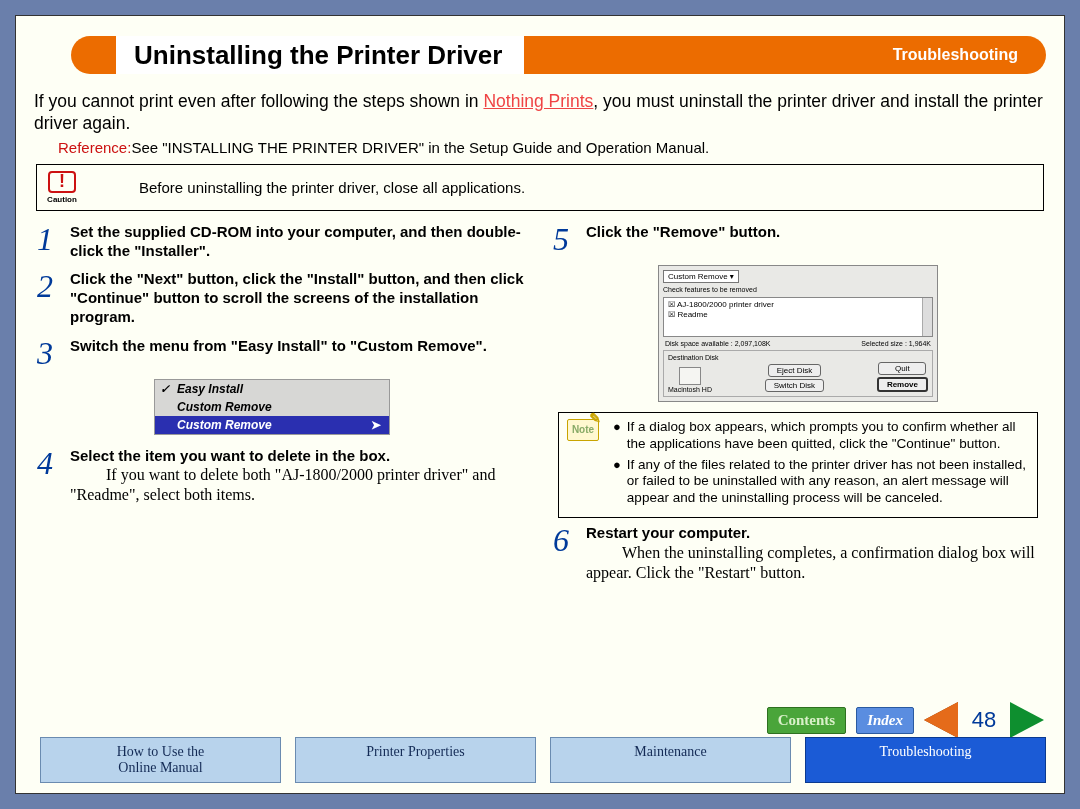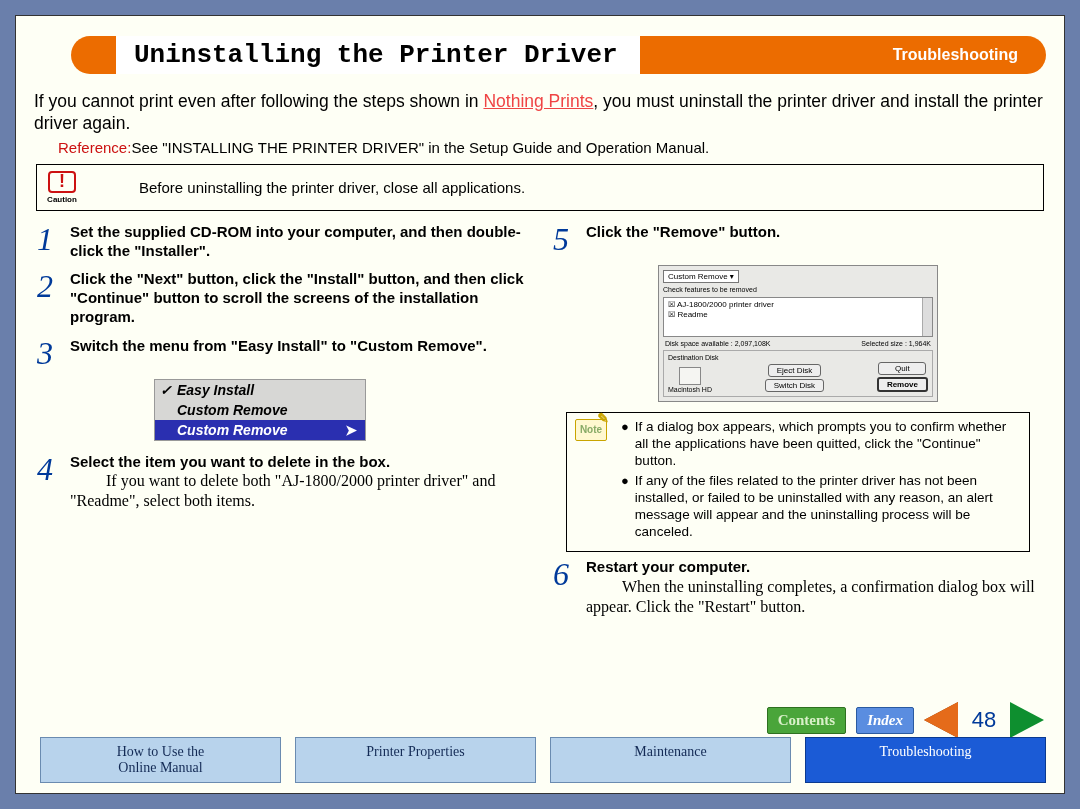--- a/index.html
+++ b/index.html
@@ -30,21 +30,21 @@
   .header-title {
     background: #fff;
     margin-left: 45px;
     height: 38px;
     padding: 0 22px 0 18px;
     display: flex;
     align-items: center;
     font-size: 26px;
     font-weight: bold;
     color: #000;
-    font-family: Liberation Mono, monospace;
+    font-family: Liberation Sans, sans-serif;
   }
   .header-section {
     margin-left: auto;
     margin-right: 28px;
     color: #fff;
     font-weight: bold;
     font-size: 16px;
   }
   
   .content {
@@ -91,27 +91,27 @@
     color: #003a9a;
     line-height: 1;
     width: 22px;
     text-align: center;
   }
   .step-body { flex: 1; font-size: 15px; line-height: 1.25; }
   .step-body .bold { font-weight: bold; font-family: Arial, sans-serif; }
   .step-body .plain { font-family: "Times New Roman", serif; font-size: 16px; margin-left: 36px; }
   
   .install-menu {
-    width: 212px;
+    width: 236px;
     margin: 6px 0 12px 120px;
     border: 1px solid #999;
     font-family: Arial, sans-serif;
     font-weight: bold;
     font-style: italic;
-    font-size: 14px;
+    font-size: 12px;
     background: #d7d7d5;
   }
   .install-menu .row { padding: 2px 6px 2px 22px; position: relative; }
   .install-menu .row.easy::before { content: "✓"; position: absolute; left: 5px; }
   .install-menu .row.selected { background: #2a2fb0; color: #fff; }
   .install-menu .cursor {
     position: absolute; right: 8px; top: 2px; color: #fff; font-style: normal;
   }
   
   .dialog {
@@ -151,21 +151,21 @@
   .dialog .btn {
     display:inline-block; border:1px solid #666; background:#eee; border-radius:3px;
     padding:1px 8px; font-size:8px; margin:1px 0; min-width:48px; text-align:center;
   }
   .dialog .btn.primary { border:2px solid #333; font-weight:bold;}
   .dialog .diskicon { width:22px; height:18px; border:1px solid #888; background:#f5f5f2; margin:0 auto 1px auto;}
   .dialog .disk { text-align:center; font-size:7px;}
   
   .note-box {
     border: 1px solid #000;
-    margin: 6px 16px;
+    margin: 6px 8px;
     padding: 6px 8px;
     display: flex;
     gap: 10px;
     font-size: 13.5px;
     line-height: 1.25;
   }
   .note-icon { width: 36px; text-align:center; }
   .note-icon .pad {
     width: 32px; height: 22px; border: 1px solid #c9a400; background: #fff8d0;
     border-radius: 2px; font-size: 10px; font-weight: bold; color: #8a6; display:flex;

